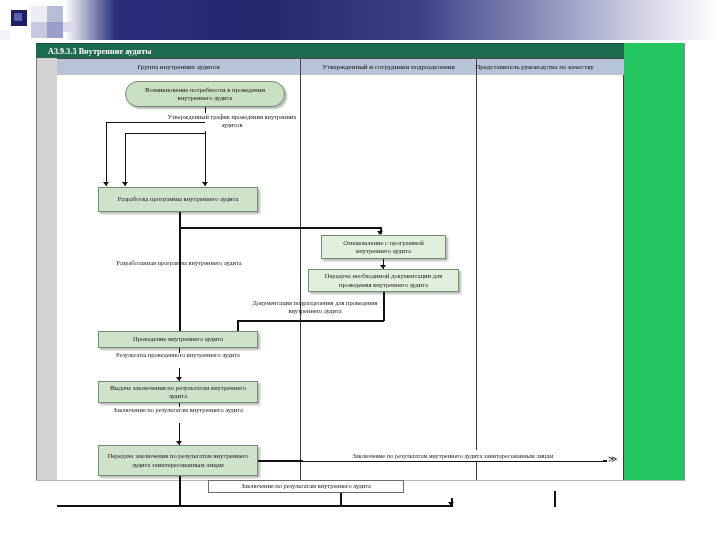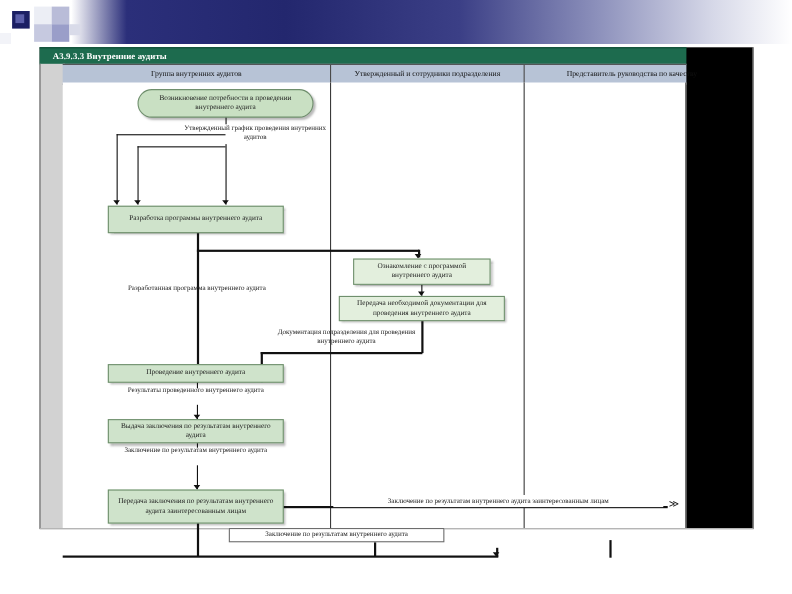--- a/index.html
+++ b/index.html
@@ -24,21 +24,21 @@
   .sq-d{left:31px;top:6px;width:16px;height:16px;background:#eceef5;}
   .sq-e{left:31px;top:22px;width:16px;height:16px;background:#c6c9e0;}
   .sq-f{left:47px;top:6px;width:16px;height:16px;background:#b9bcd8;}
   .sq-g{left:47px;top:22px;width:16px;height:16px;background:#9a9ec9;}
   .sq-h{left:63px;top:22px;width:10px;height:10px;background:#d9dbe9;}
   .sq-i{left:0px;top:30px;width:10px;height:10px;background:#f2f3f8;}
 
   
   #slide{
     position:absolute;left:36px;top:43px;width:648px;height:437px;
-    background:#000000;
+    background:#22c55e;
     border-right:1px solid #8a8a8a;
     border-bottom:1px solid #b5b5b5;
   }
 
   
   #title-band{
     position:absolute;left:0;top:0;width:588px;height:15px;
     background:#1d6b4e;
     border-top:1px solid #0f4f38;
   }
@@ -57,21 +57,21 @@
   #lane-head{
     position:absolute;left:21px;top:15px;width:567px;height:17px;
     background:#b7c3d6;border-bottom:1px solid #4a4a4a;border-top:1px solid #4a4a4a;
   }
   #lane-head .cell{
     position:absolute;top:0;height:17px;line-height:17px;
     text-align:center;font-size:7px;color:#111111;white-space:nowrap;
   }
   #lane-head .c1{left:0;width:243px;border-right:1px solid #4a4a4a;}
   #lane-head .c2{left:244px;width:175px;border-right:1px solid #4a4a4a;}
-  #lane-head .c3{left:444px;width:147px;}
+  #lane-head .c3{left:404px;width:147px;}
 
   
   #lane-body{
     position:absolute;left:21px;top:32px;width:567px;height:405px;background:#ffffff;
   }
   .lane-sep{position:absolute;top:0;width:1px;height:405px;background:#3a3a3a;}
   #sep1{left:243px;}
   #sep2{left:419px;}
   #lane-right-edge{position:absolute;left:566px;top:0;width:1px;height:405px;background:#3a3a3a;}
 

